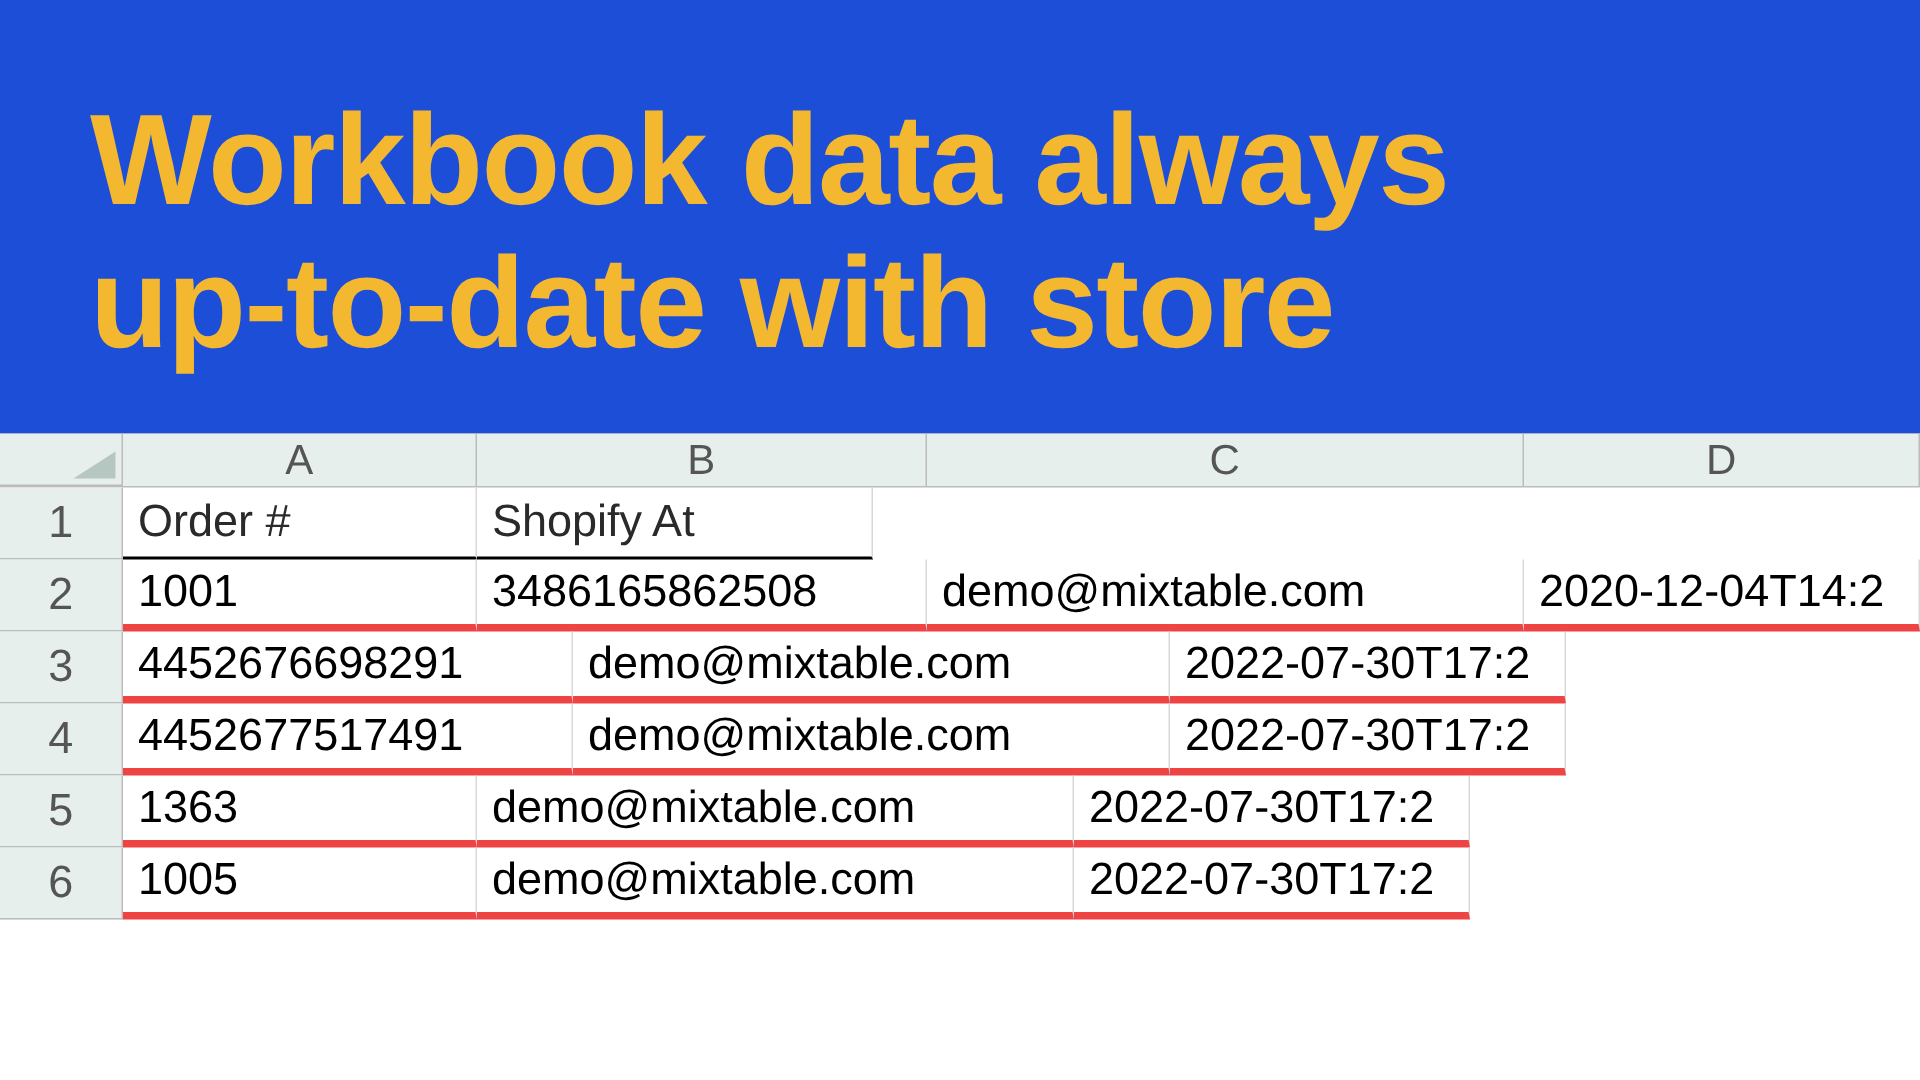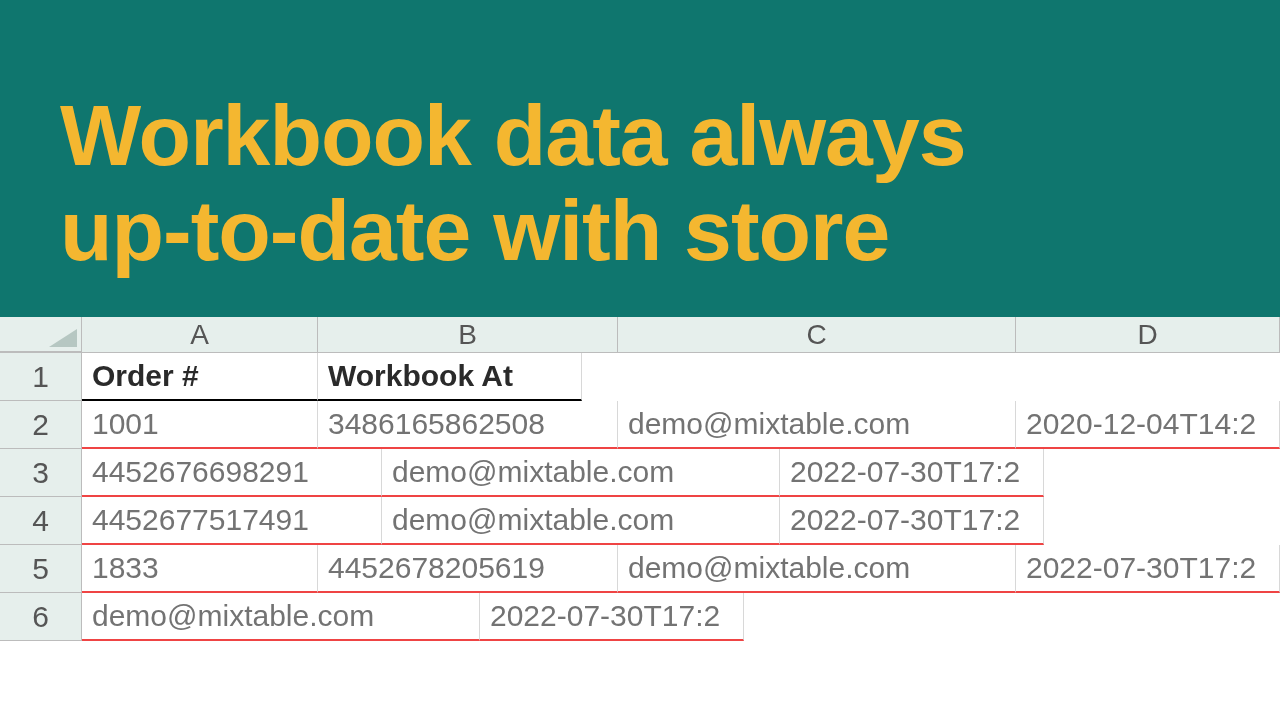--- a/index.html
+++ b/index.html
@@ -1,42 +1,42 @@
 <!DOCTYPE html>
 <html><head>
   <meta charset="utf-8">
   <style>
     * { box-sizing: border-box; margin: 0; padding: 0; }
     html, body { width: 1280px; height: 720px; overflow: hidden; font-family: -apple-system, BlinkMacSystemFont, "Segoe UI", Helvetica, Arial, sans-serif; }
     body { background: #1a3a38; display: flex; flex-direction: column; }
 
-    .hero { background: #0f766e; padding: 88px 60px 40px 60px; }
+    .hero { background: #1d4ed8; padding: 60px 60px 40px 60px; }
     .hero-title { color: #f4b730; font-size: 86px; font-weight: 700; line-height: 1.1; letter-spacing: -1px; }
 
     .sheet { background: #fff; flex: 1; display: flex; flex-direction: column; overflow: hidden; }
 
     .col-header-row { display: flex; height: 36px; border-bottom: 1px solid #bcbcbc; }
     .corner { width: 82px; background: #e6efec; position: relative; border-right: 1px solid #bcbcbc; border-bottom: 1px solid #bcbcbc; }
     .corner::after {
       content: "";
       position: absolute;
       right: 4px; bottom: 4px;
       width: 0; height: 0;
       border-style: solid;
       border-width: 0 0 18px 28px;
       border-color: transparent transparent #b6c7c2 transparent;
     }
     .col-head { background: #e6efec; color: #555; font-size: 28px; text-align: center; border-right: 1px solid #bcbcbc; display: flex; align-items: center; justify-content: center; }
 
     .body { display: flex; flex-direction: column; }
     .row { display: flex; height: 48px; }
     .row-head { width: 82px; background: #e6efec; color: #555; font-size: 30px; display: flex; align-items: center; justify-content: center; border-right: 1px solid #bcbcbc; border-bottom: 1px solid #bcbcbc; }
-    .cell { color: #737373; font-size: 30px; padding: 0 10px; display: flex; align-items: center; border-right: 1px solid #d8d8d8; border-bottom: 2px solid #ef4444; white-space: nowrap; overflow: hidden; }
+    .cell { color: #000000; font-size: 30px; padding: 0 10px; display: flex; align-items: center; border-right: 1px solid #d8d8d8; border-bottom: 5px solid #ef4444; white-space: nowrap; overflow: hidden; }
 
-    .header-row .cell { font-weight: 700; color: #2a2a2a; border-bottom: 2px solid #000; }
+    .header-row .cell { font-weight: 400; color: #2a2a2a; border-bottom: 2px solid #000; }
 
     
     .cA { width: 236px; }
     .cB { width: 300px; }
     .cC { width: 398px; }
     .cD { width: 264px; }
   </style>
 </head>
 <body>
 
@@ -55,21 +55,21 @@
     <div class="col-head cB">B</div>
     <div class="col-head cC">C</div>
     <div class="col-head cD">D</div>
   </div>
 
   <div class="body">
 
     <div class="row header-row">
       <div class="row-head">1</div>
       <div class="cell cA">Order #</div>
-      <div class="cell cD">Workbook At</div>
+      <div class="cell cD">Shopify At</div>
     </div>
 
     <div class="row">
       <div class="row-head">2</div>
       <div class="cell cA">1001</div>
       <div class="cell cB">3486165862508</div>
       <div class="cell cC">demo@mixtable.com</div>
       <div class="cell cD">2020-12-04T14:2</div>
     </div>
 
@@ -82,26 +82,26 @@
 
     <div class="row">
       <div class="row-head">4</div>
       <div class="cell cB">4452677517491</div>
       <div class="cell cC">demo@mixtable.com</div>
       <div class="cell cD">2022-07-30T17:2</div>
     </div>
 
     <div class="row">
       <div class="row-head">5</div>
-      <div class="cell cA">1833</div>
-      <div class="cell cB">4452678205619</div>
+      <div class="cell cA">1363</div>
       <div class="cell cC">demo@mixtable.com</div>
       <div class="cell cD">2022-07-30T17:2</div>
     </div>
 
     <div class="row">
       <div class="row-head">6</div>
+      <div class="cell cA">1005</div>
       <div class="cell cC">demo@mixtable.com</div>
       <div class="cell cD">2022-07-30T17:2</div>
     </div>
 
   </div>
 </div>
 
 </body></html>

